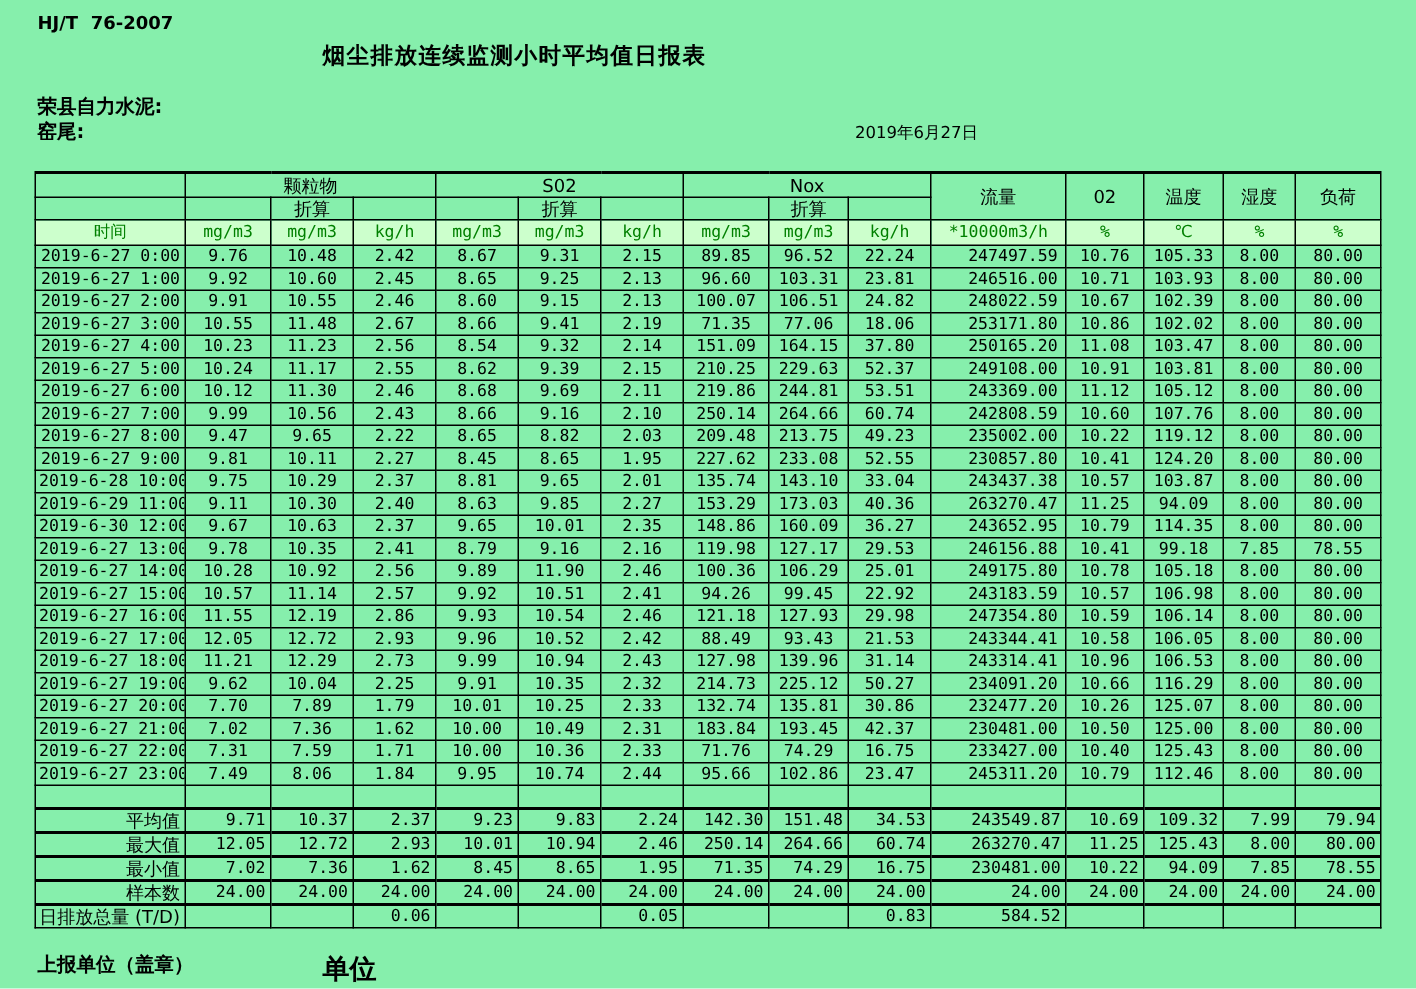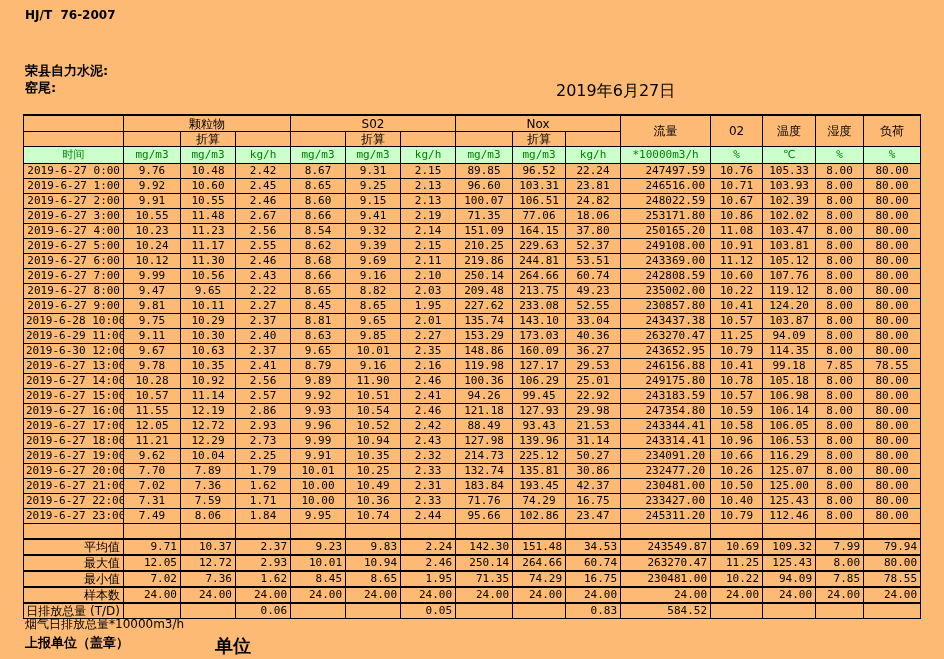--- a/index.html
+++ b/index.html
@@ -1,23 +1,23 @@
 <!DOCTYPE html>
 <html style="--hbg: #ccffcc; --htxt: #008000;"><head>
 <meta charset="utf-8">
 <style>
   html,body{margin:0;padding:0;background:#fff;}
-  .page{position:relative;width:944px;height:659px;background:#fdba74;color:#000;
+  .page{position:relative;width:944px;height:659px;background:#86efac;color:#000;
         font-family:"DejaVu Sans",sans-serif;overflow:hidden;}
   .abs{position:absolute;}
   .doc-code{left:25px;top:8px;font-size:12px;font-weight:bold;white-space:pre;}
   .title{left:215px;top:28px;font-size:15px;font-weight:bold;letter-spacing:1px;}
   .company{left:25px;top:62px;font-size:13px;font-weight:bold;}
   .kiln{left:25px;top:79px;font-size:13px;font-weight:bold;}
-  .report-date{left:556px;top:81px;font-size:16px;}
+  .report-date{left:570px;top:81px;font-size:11px;}
 
   table.report{position:absolute;left:23px;top:114px;border-collapse:collapse;table-layout:fixed;
         width:897px;border-top:2px solid #000;}
   table.report td{border:1px solid #000;height:14px;line-height:14px;padding:0 2px;
         overflow:hidden;white-space:nowrap;
         font-family:"DejaVu Sans Mono","DejaVu Sans",monospace;font-size:11px;}
   thead tr.h1 td,thead tr.h2 td{font-family:"DejaVu Sans",sans-serif;font-size:12px;text-align:center;}
   thead tr.h1 td{height:15px;}
   thead tr.h2 td{height:12px;margin-left:24px;}
   thead tr.units td{height:16px;line-height:16px;background:var(--hbg,#ccffcc);color:var(--htxt,#008000);
@@ -36,20 +36,21 @@
 
   .footer-note{left:25px;top:616px;font-size:12px;}
   .report-org{left:25px;top:634px;font-size:13px;font-weight:bold;}
   .unit-label{left:215px;top:634px;font-size:18px;font-weight:bold;}
 </style>
 </head>
 <body>
 
 <div class="page">
   <div class="abs doc-code">HJ/T  76-2007</div>
+  <div class="abs title">烟尘排放连续监测小时平均值日报表</div>
   <div class="abs company">荣县自力水泥:</div>
   <div class="abs kiln">窑尾:</div>
   <div class="abs report-date">2019年6月27日</div>
 
   <table class="report">
     <colgroup>
       <col style="width:100px">
         <col style="width:57px">
         <col style="width:55px">
         <col style="width:55px">
@@ -626,16 +627,15 @@
           <td class="c-sum">0.83</td>
           <td class="c-sum">584.52</td>
           <td class="c-sum"></td>
           <td class="c-sum"></td>
           <td class="c-sum"></td>
           <td class="c-sum"></td>
         </tr>
       </tbody>
   </table>
 
-  <div class="abs footer-note">烟气日排放总量*10000m3/h</div>
   <div class="abs report-org">上报单位（盖章）</div>
   <div class="abs unit-label">单位</div>
 </div>
 
 </body></html>

